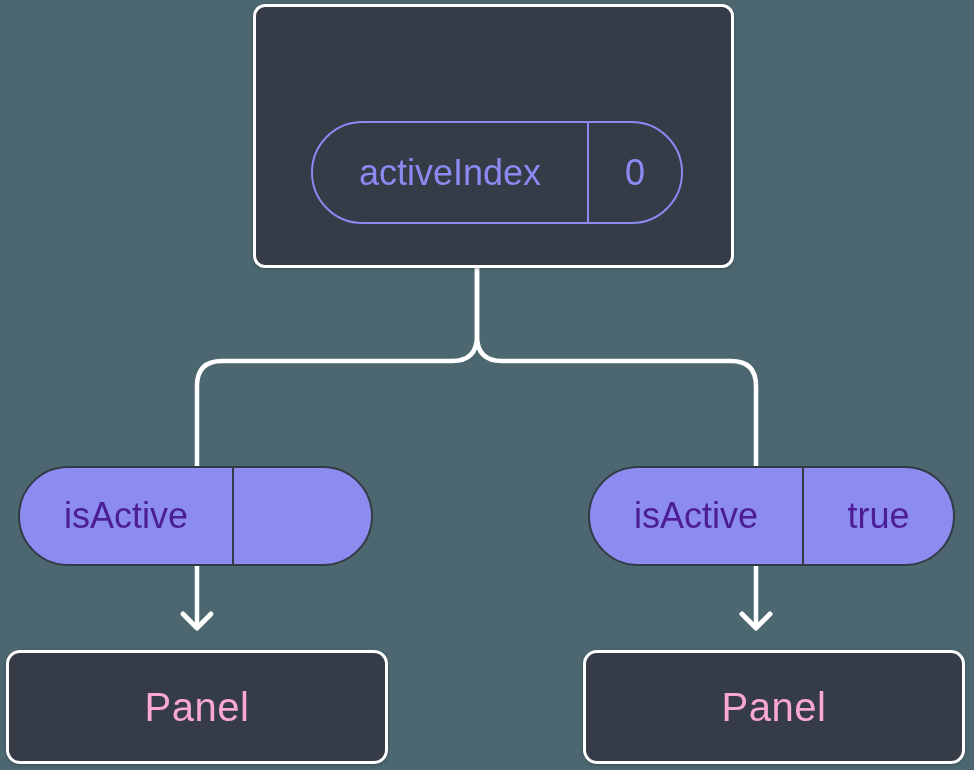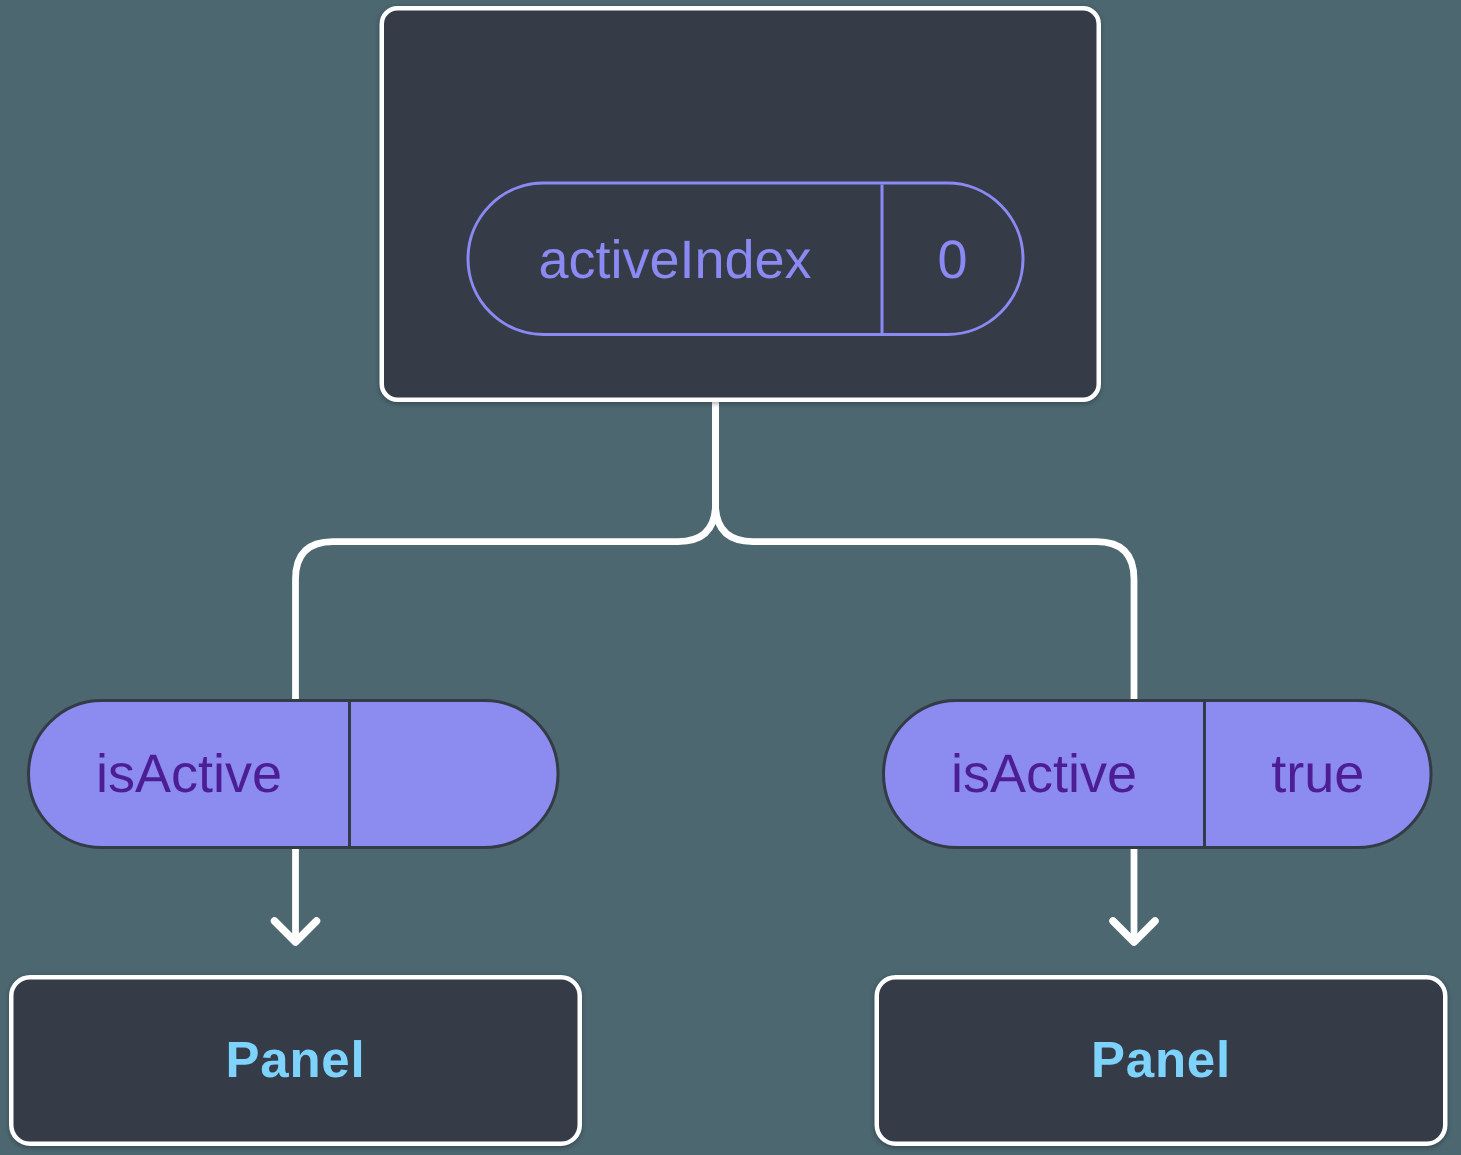--- a/index.html
+++ b/index.html
@@ -97,23 +97,23 @@
   
   .panel-box {
     justify-content: center;
     border-radius: 14px;
     width: 382px; height: 114px;
     top: 650px;
   }
   .panel-box-left  { left: 6px; }
   .panel-box-right { left: 583px; }
   .panel-title {
-    color: #7dd3fc;
-    font-size: 34px;
-    font-weight: 700;
+    color: #f9a8d4;
+    font-size: 40px;
+    font-weight: 400;
     letter-spacing: 0.5px;
   }
 </style>
 </head>
 <body>
 
 <div class="canvas">
 
   <svg class="connectors" viewBox="0 0 974 770" xmlns="http://www.w3.org/2000/svg" aria-hidden="true">
     <path d="M 477 266 L 477 336 Q 477 361 452 361 L 222 361 Q 197 361 197 386 L 197 624" fill="none" stroke="#FFFFFF" stroke-width="4.5" stroke-linecap="round"></path>

